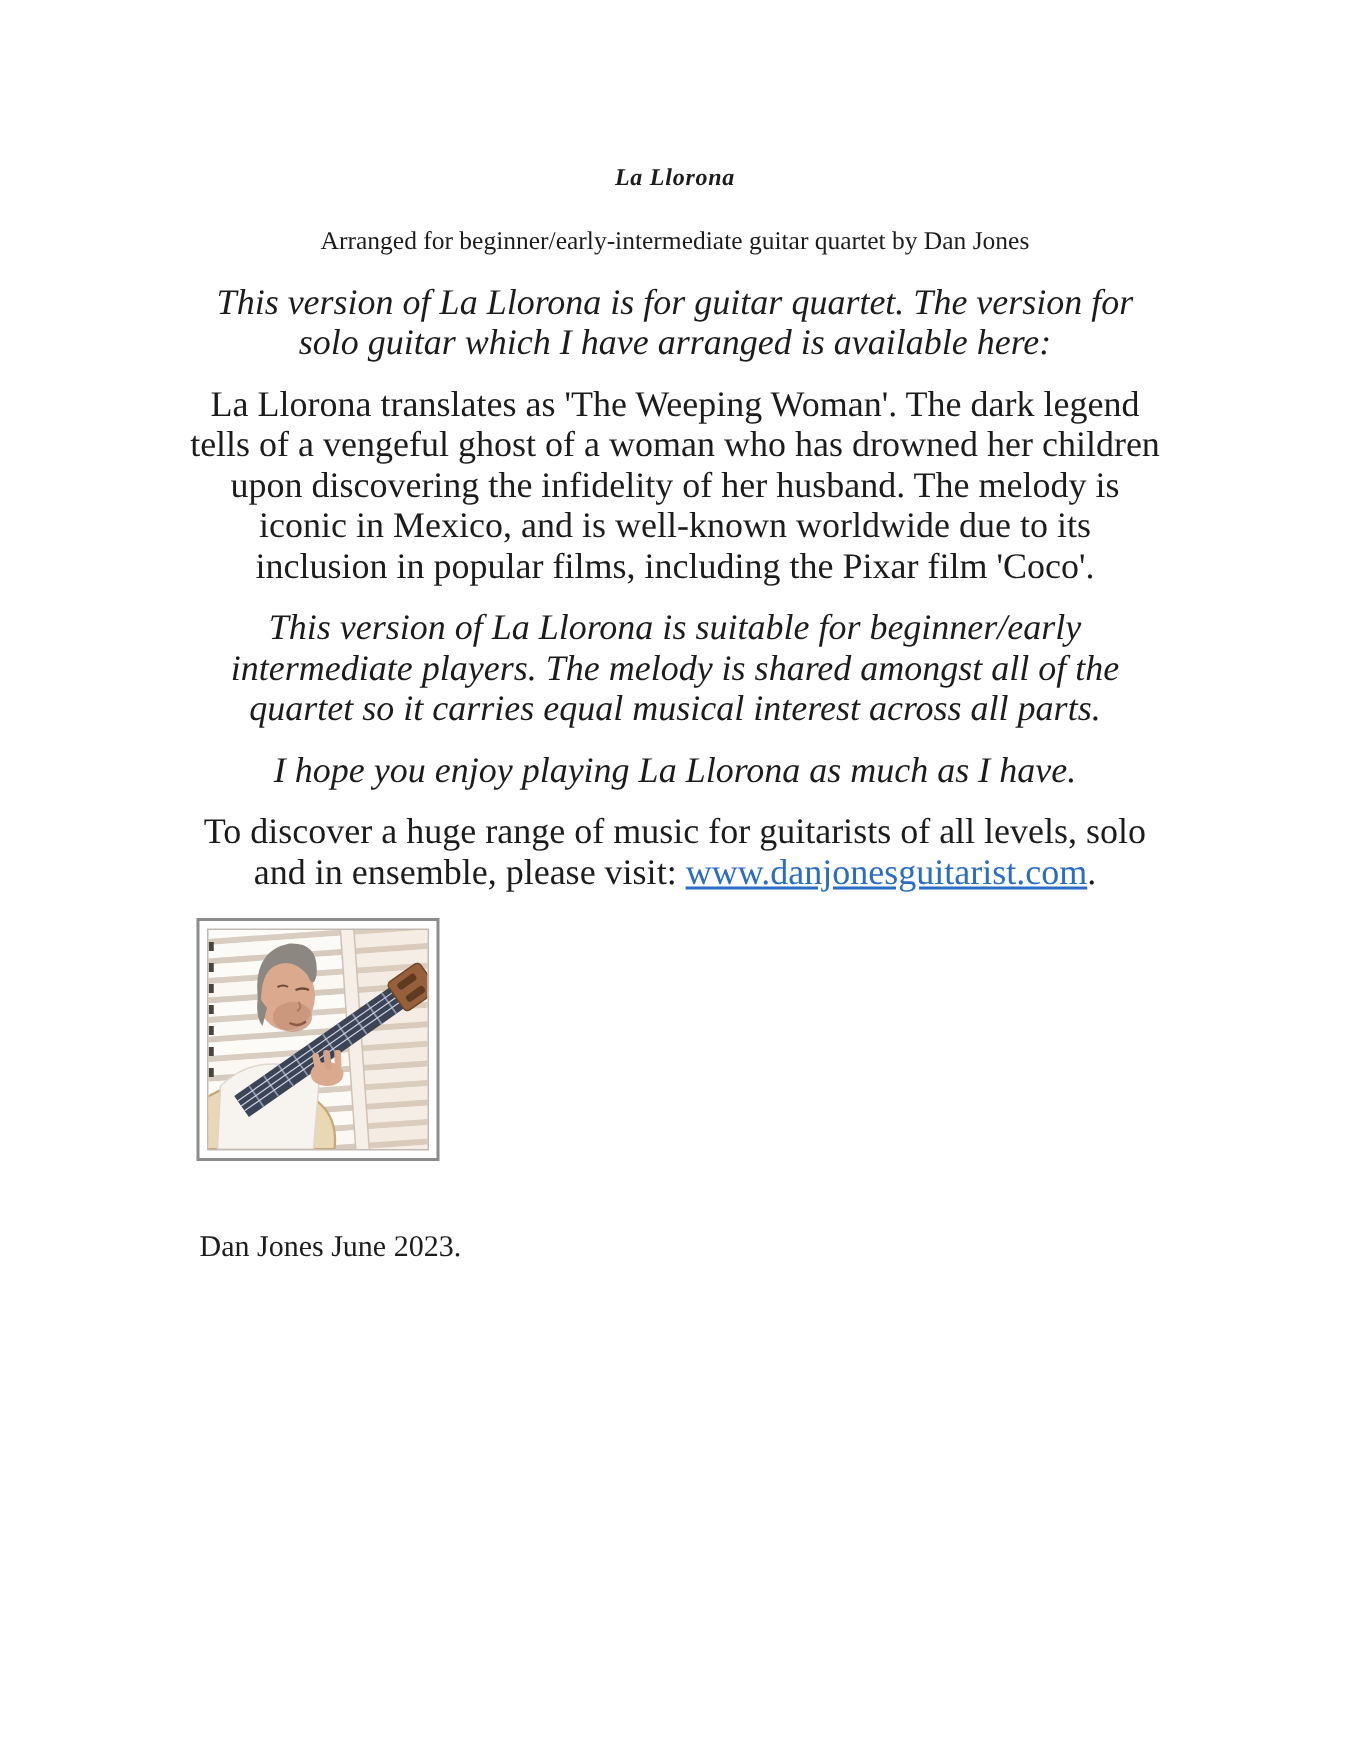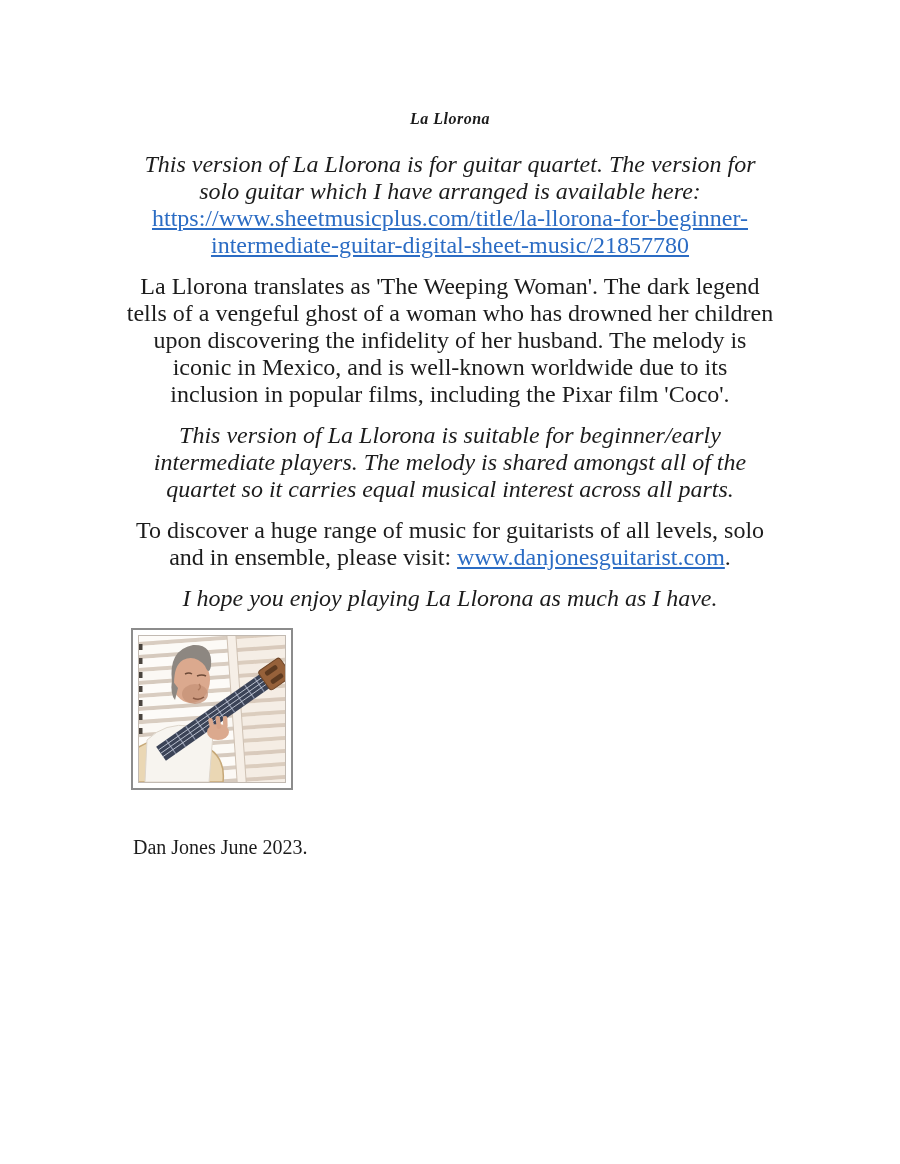--- a/index.html
+++ b/index.html
@@ -70,38 +70,36 @@
   }
   .page-bottom-space { height: 260px; }
 </style>
 </head>
 <body>
 
 <div class="page">
 
   <h1 class="doc-title">La Llorona</h1>
 
+  <div class="doc-subtitle">Arranged for beginner/early-intermediate guitar quartet by Dan Jones</div>
 
   <div class="para first italic">
     <span>This version of La Llorona is for guitar quartet. The version for solo guitar which I have arranged is available here:</span>
   </div>
 
-  <div class="para" style="margin-top:0;">
-    <a class="doc-link"><span>https://www.sheetmusicplus.com/title/la-llorona-for-beginner-</span><br><span>intermediate-guitar-digital-sheet-music/21857780</span></a>
-  </div>
 
   <div class="para">La Llorona translates as 'The Weeping Woman'. The dark legend tells of a vengeful ghost of a woman who has drowned her children upon discovering the infidelity of her husband. The melody is iconic in Mexico, and is well-known worldwide due to its inclusion in popular films, including the Pixar film 'Coco'.</div>
 
   <div class="para italic">This version of La Llorona is suitable for beginner/early intermediate players. The melody is shared amongst all of the quartet so it carries equal musical interest across all parts.</div>
+
+  <div class="para italic">I hope you enjoy playing La Llorona as much as I have.</div>
 
   <div class="para">
     <span>To discover a huge range of music for guitarists of all levels, solo and in ensemble, please visit: </span><a class="doc-link">www.danjonesguitarist.com</a><span>.</span>
   </div>
-
-  <div class="para italic">I hope you enjoy playing La Llorona as much as I have.</div>
 
   <div class="photo-row">
     <span class="photo-frame">
       <svg width="146" height="146" viewBox="0 0 146 146" role="img">
 
         <rect x="0" y="0" width="146" height="146" fill="#f5efe8"></rect>
         <g transform="rotate(-4 73 73)">
           <rect x="-15" y="-8" width="190" height="9" fill="#fdfbf8"></rect>
             <rect x="-15" y="1" width="190" height="4" fill="#d9cdc1"></rect>
           <rect x="-15" y="5" width="190" height="9" fill="#fcfaf6"></rect>

